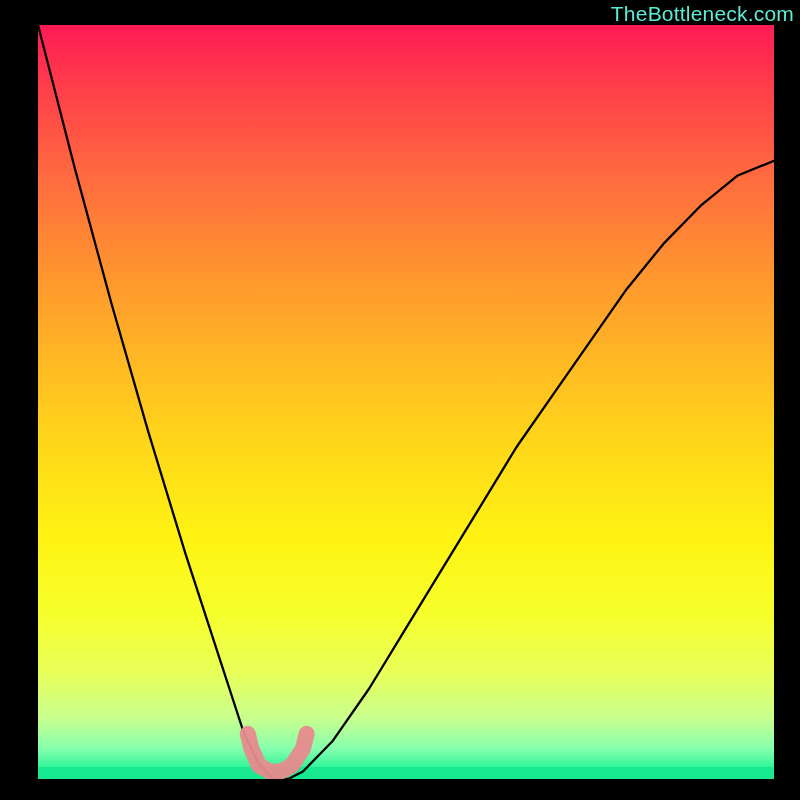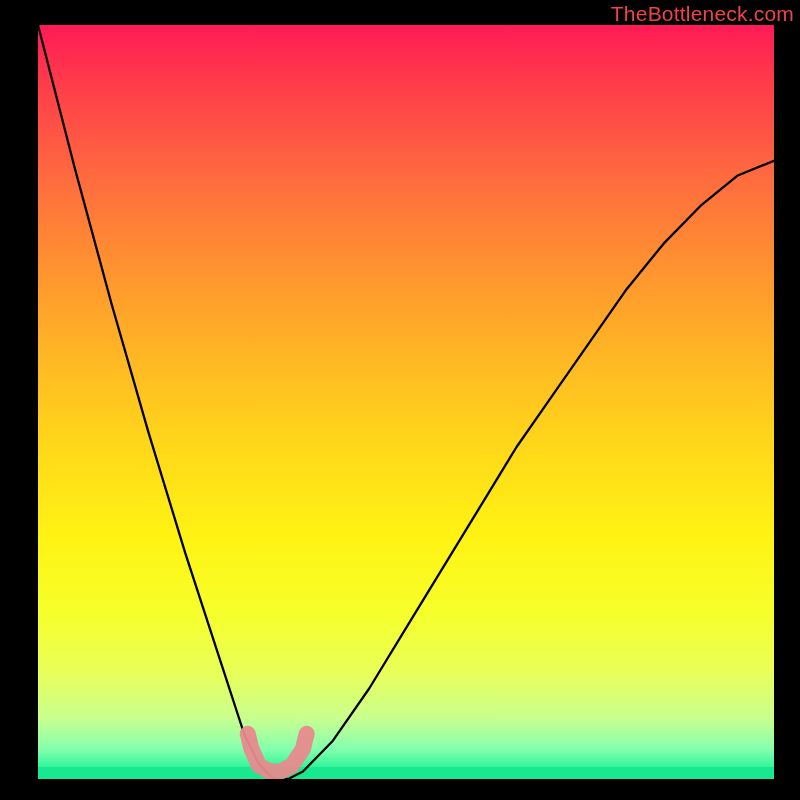--- a/index.html
+++ b/index.html
@@ -62,21 +62,21 @@
     position: absolute;
     left: 0;
     top: 0;
     width: 100%;
     height: 100%;
   }
   .watermark {
     position: absolute;
     top: 2px;
     right: 6px;
-    color: #ef4444;
+    color: #5eead4;
     font-size: 21px;
     letter-spacing: 0.2px;
     font-weight: 400;
   }
 </style>
 </head>
 <body>
 
 <div class="frame">
 

